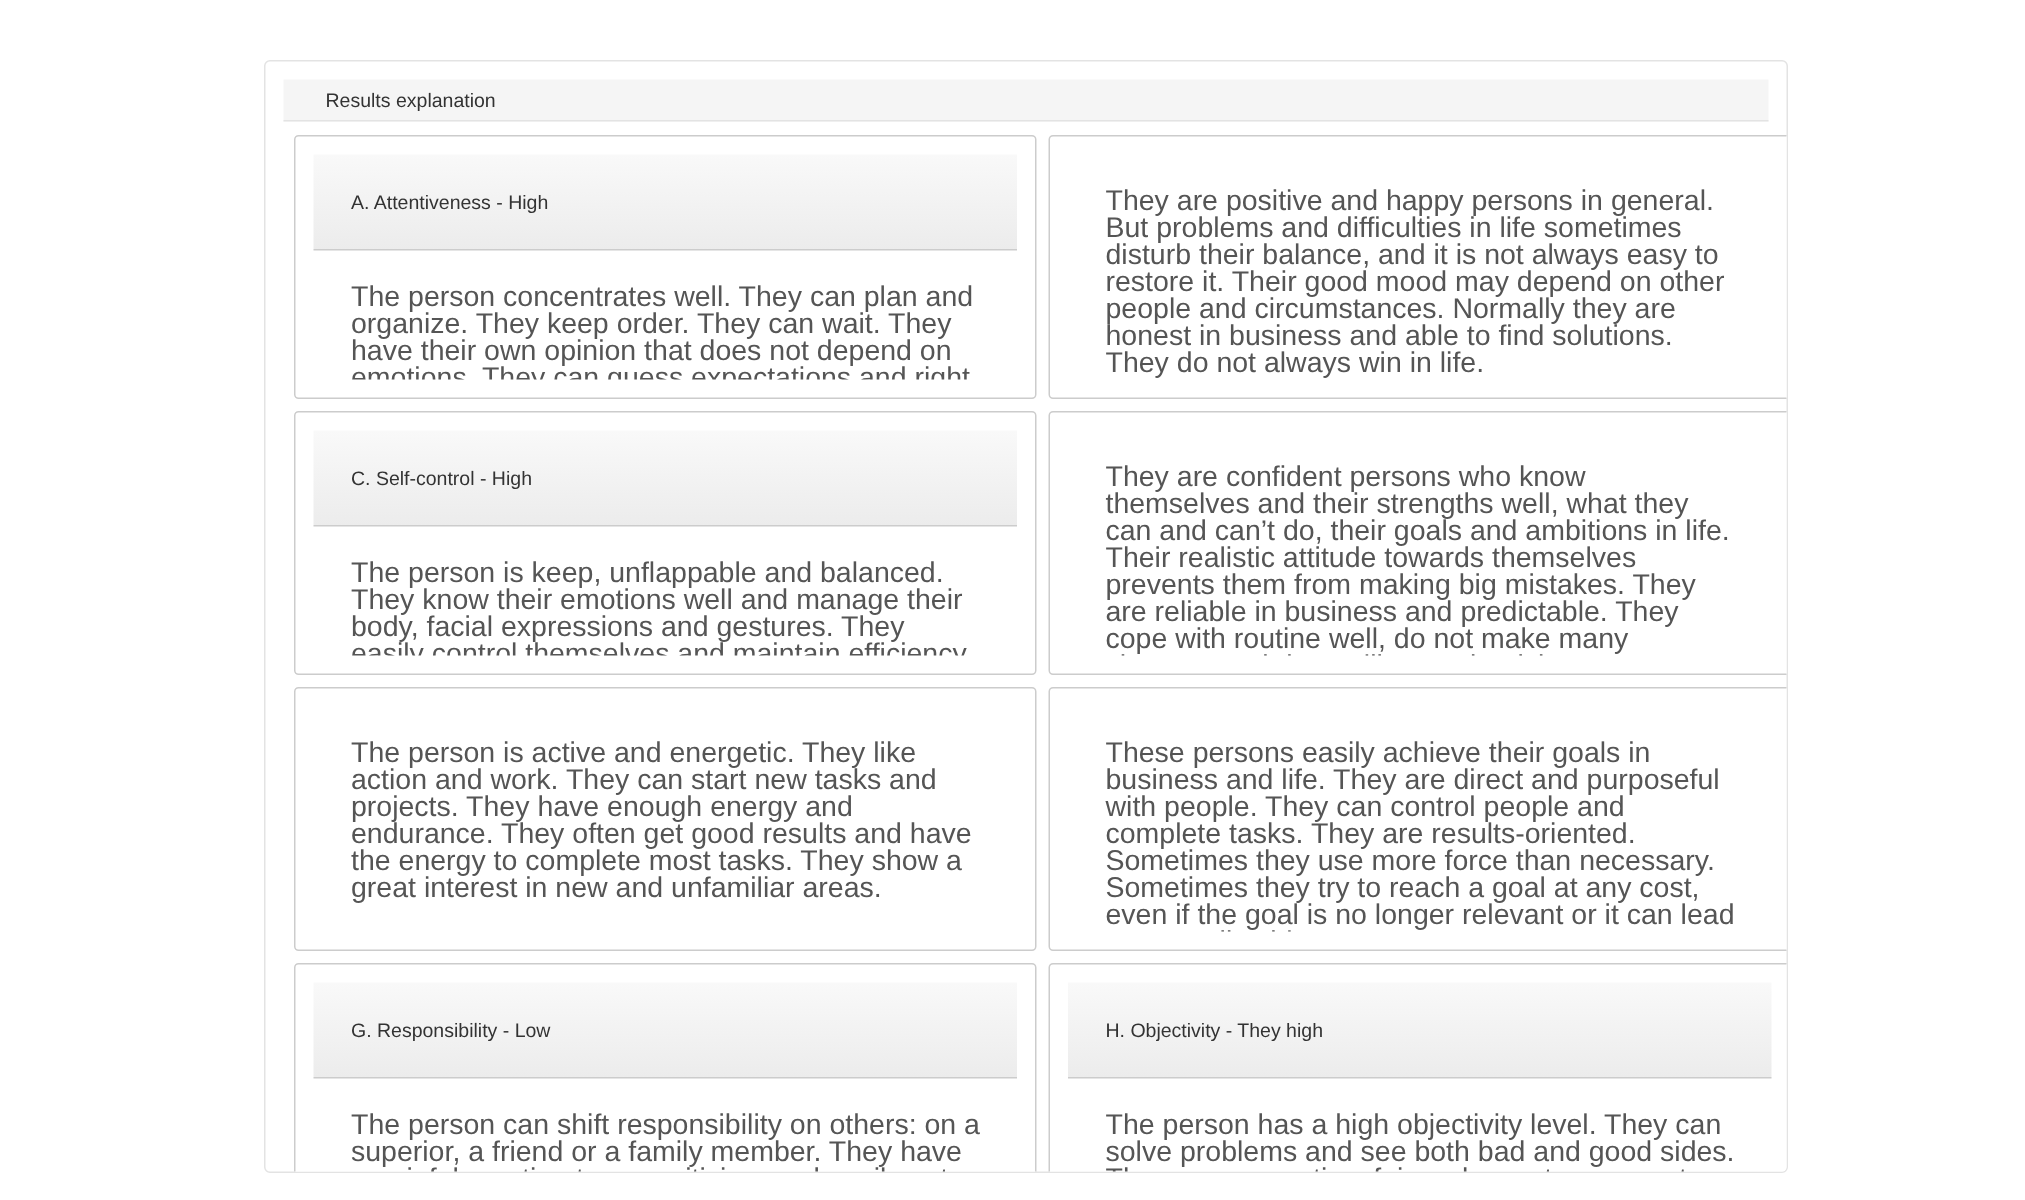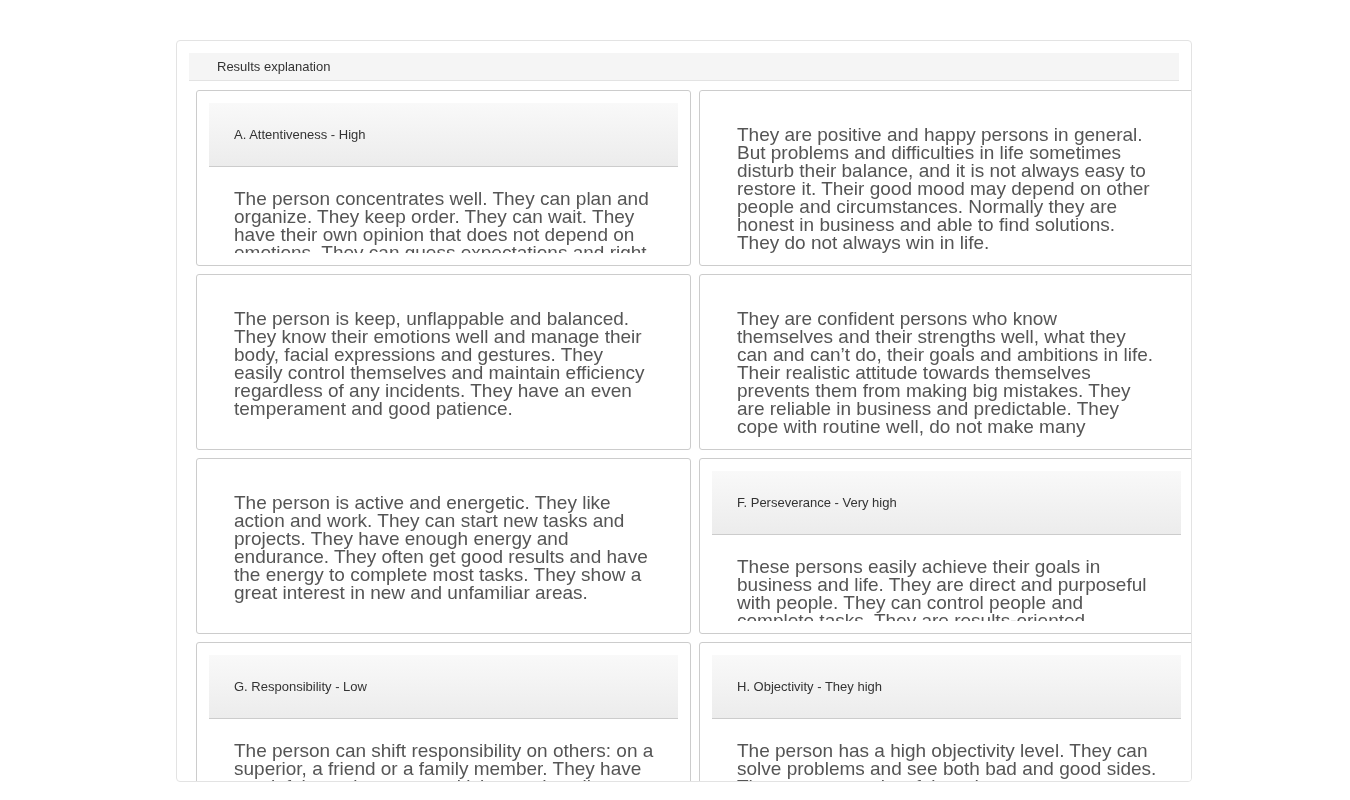--- a/index.html
+++ b/index.html
@@ -89,41 +89,41 @@
       </div>
     </div>
 
     <div class="card">
       <div class="card-body">
         <p class="card-text">They are positive and happy persons in general. But problems and difficulties in life sometimes disturb their balance, and it is not always easy to restore it. Their good mood may depend on other people and circumstances. Normally they are honest in business and able to find solutions. They do not always win in life.</p>
       </div>
     </div>
 
     <div class="card">
+      <div class="card-header">
+        <span class="card-title">C. Self-control - High</span>
+      </div>
       <div class="card-body">
         <p class="card-text">The person is keep, unflappable and balanced. They know their emotions well and manage their body, facial expressions and gestures. They easily control themselves and maintain efficiency regardless of any incidents. They have an even temperament and good patience.</p>
       </div>
     </div>
 
     <div class="card">
       <div class="card-body">
         <p class="card-text">They are confident persons who know themselves and their strengths well, what they can and can’t do, their goals and ambitions in life. Their realistic attitude towards themselves prevents them from making big mistakes. They are reliable in business and predictable. They cope with routine well, do not make many changes and do not like to take risks.</p>
       </div>
     </div>
 
     <div class="card">
       <div class="card-body">
         <p class="card-text">The person is active and energetic. They like action and work. They can start new tasks and projects. They have enough energy and endurance. They often get good results and have the energy to complete most tasks. They show a great interest in new and unfamiliar areas.</p>
       </div>
     </div>
 
     <div class="card">
-      <div class="card-header">
-        <span class="card-title">F. Perseverance - Very high</span>
-      </div>
       <div class="card-body">
         <p class="card-text">These persons easily achieve their goals in business and life. They are direct and purposeful with people. They can control people and complete tasks. They are results-oriented. Sometimes they use more force than necessary. Sometimes they try to reach a goal at any cost, even if the goal is no longer relevant or it can lead to unpredictable expenses.</p>
       </div>
     </div>
 
     <div class="card">
       <div class="card-header">
         <span class="card-title">G. Responsibility - Low</span>
       </div>
       <div class="card-body">

